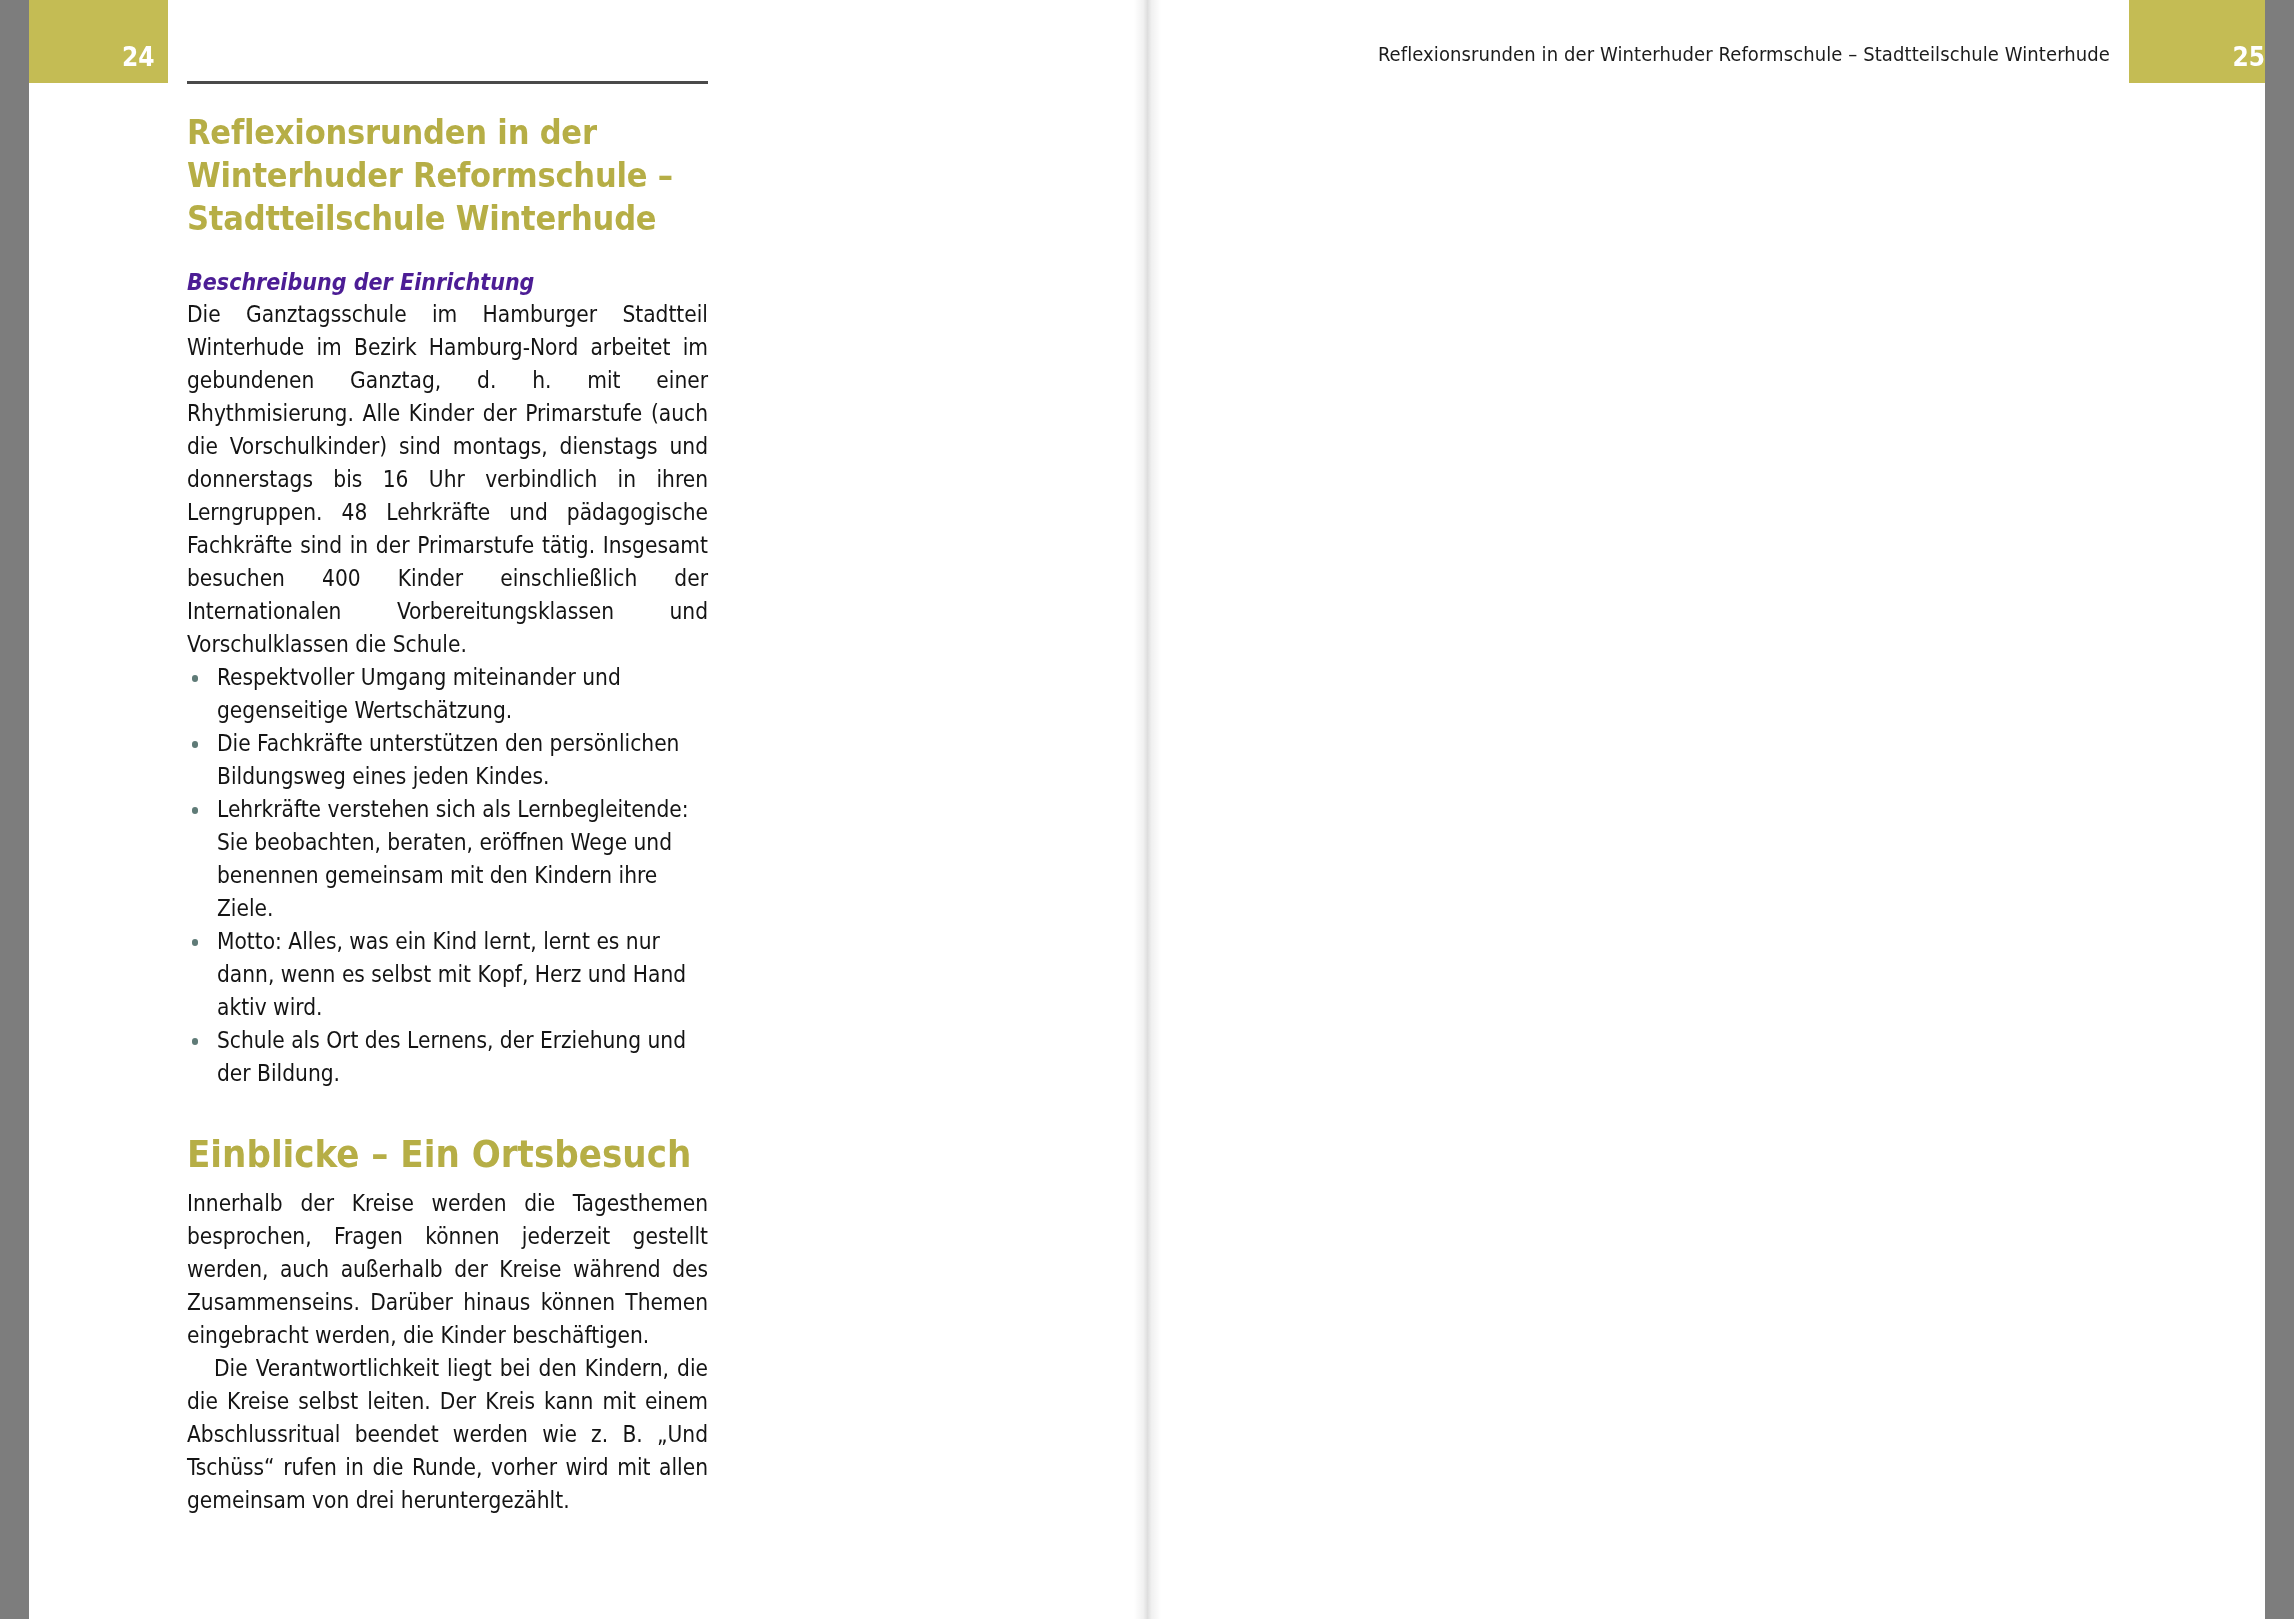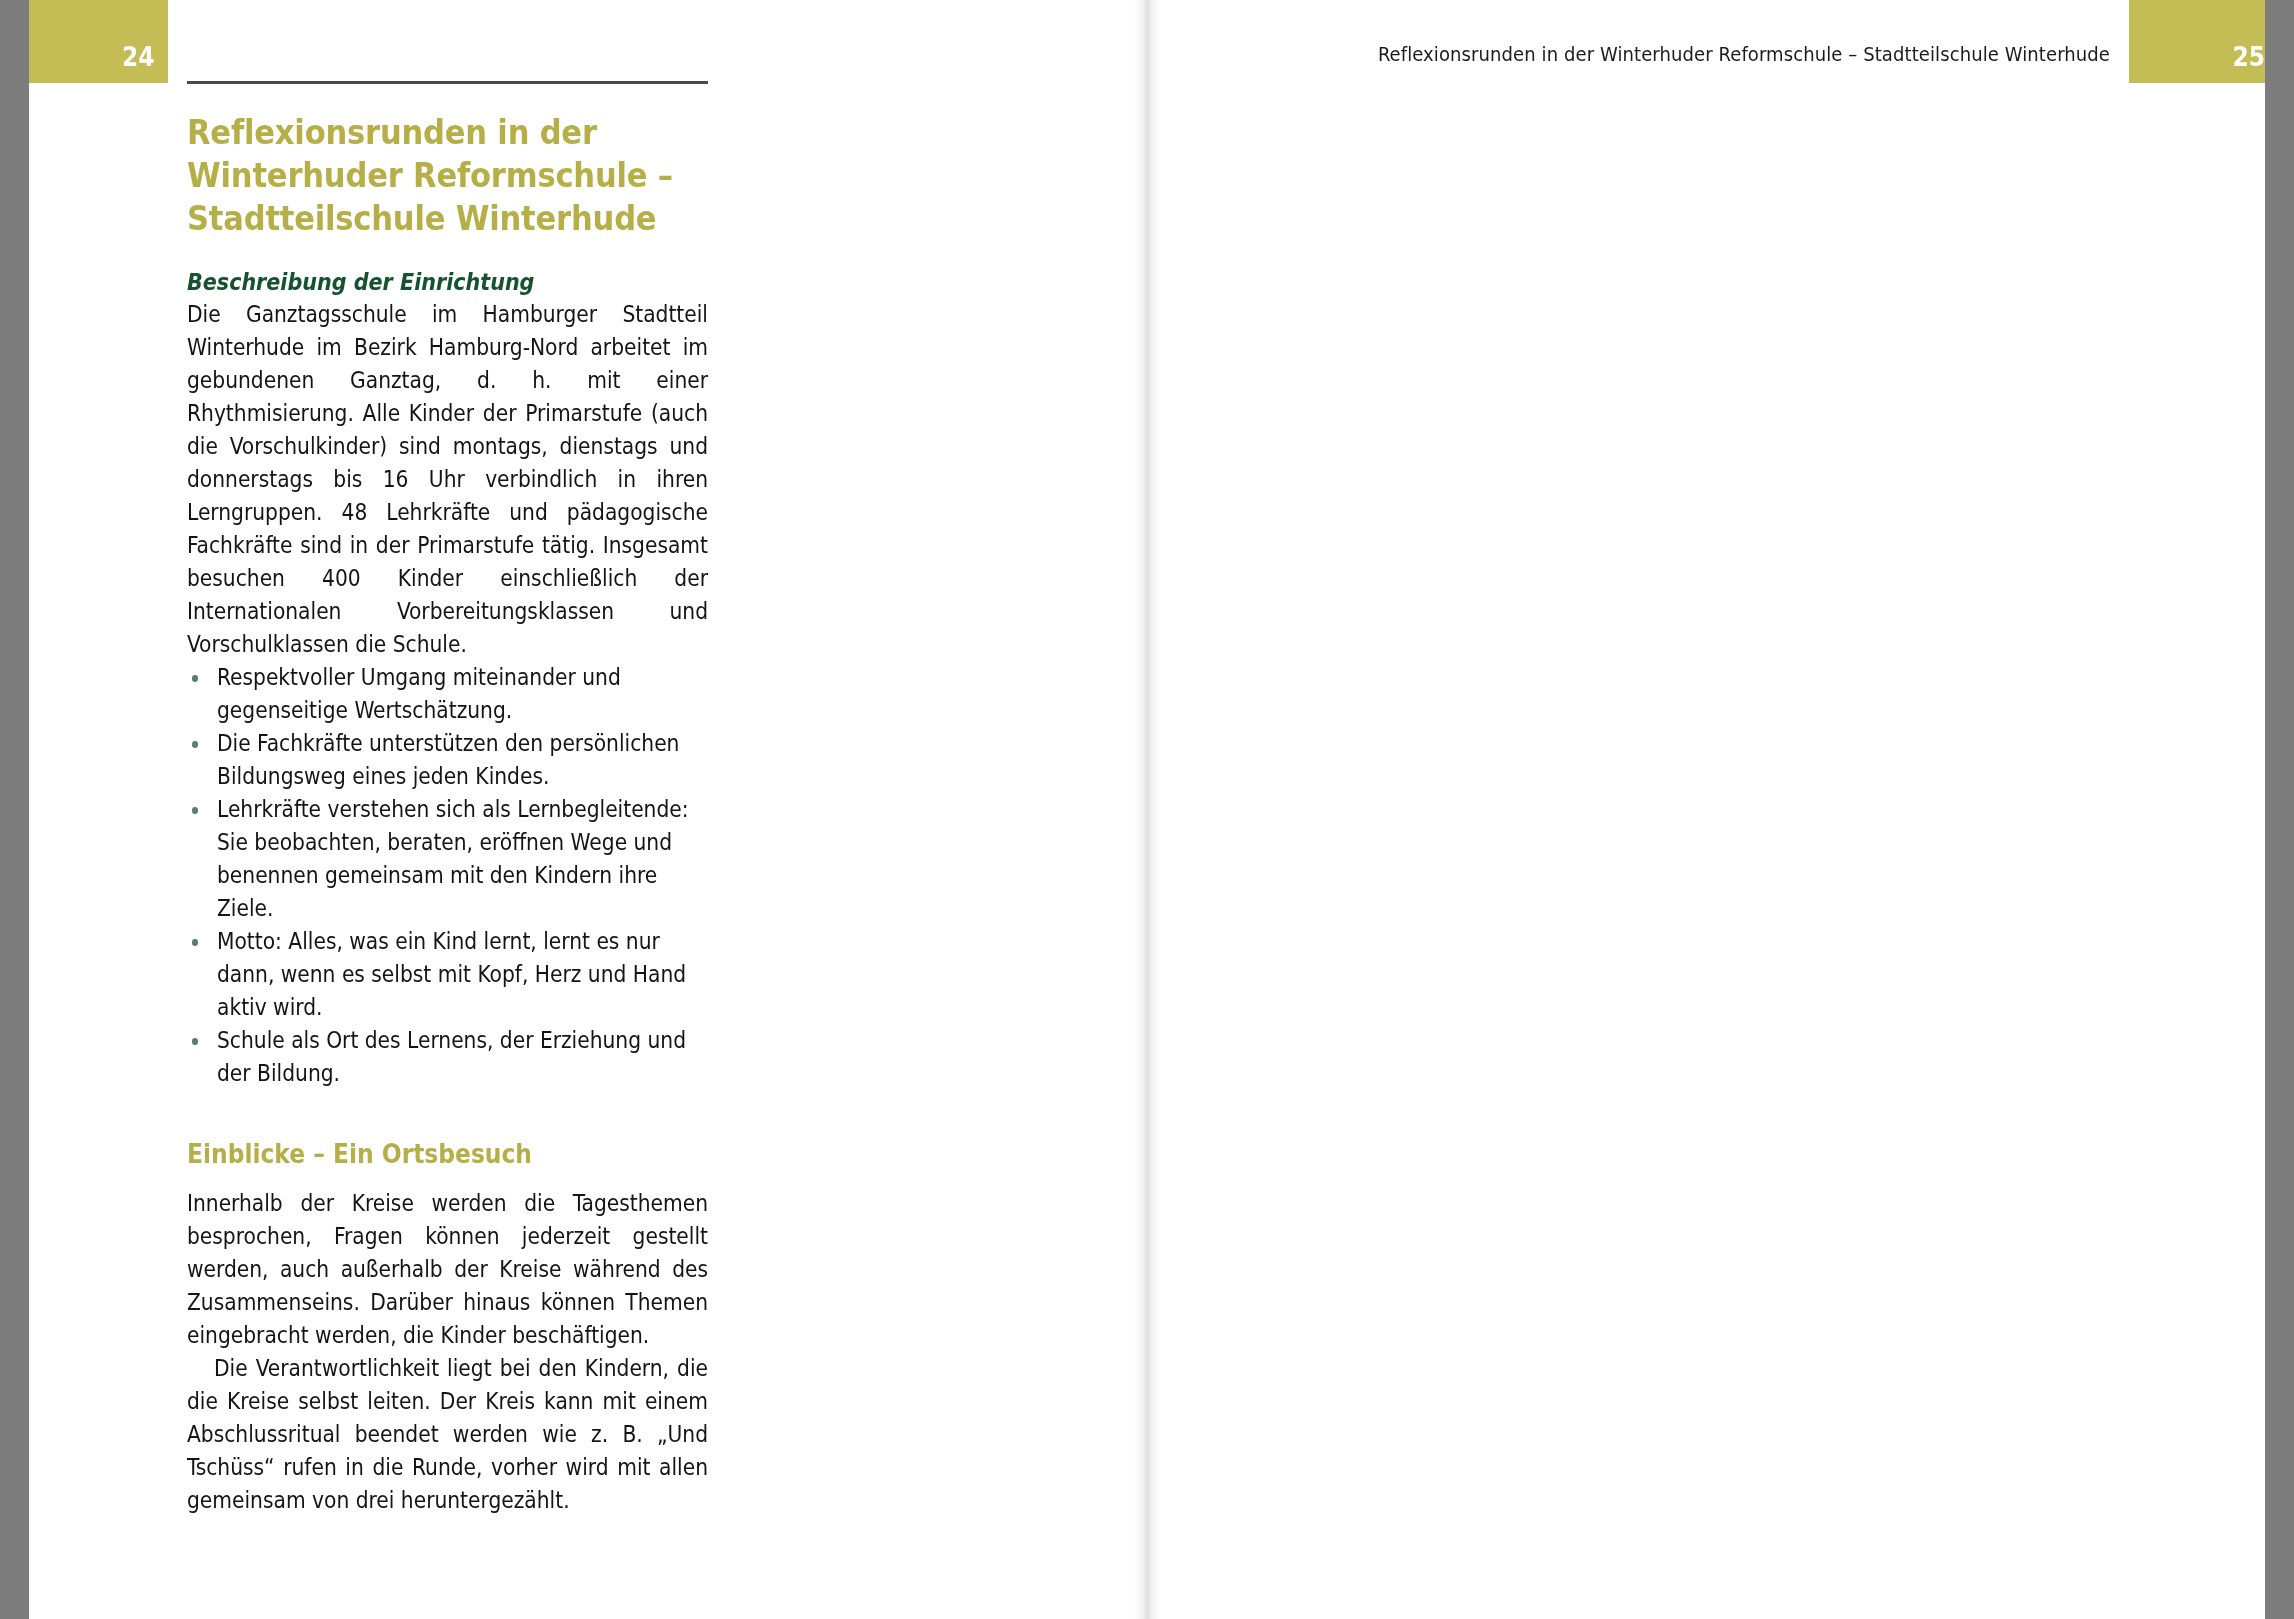--- a/index.html
+++ b/index.html
@@ -111,34 +111,34 @@
     font-size: 34px;
     line-height: 43px;
     font-weight: 700;
     color: #b6ae46;
     letter-spacing: -0.2px;
     text-align: left;
   }
   h2.section-title {
     margin: 0;
     padding-top: 44px;
-    font-size: 26px;
+    font-size: 38px;
     line-height: 40px;
     font-weight: 700;
     color: #b6ae46;
     text-align: left;
   }
   h3.sub-head {
     margin: 0;
     padding-top: 27px;
     font-size: 23px;
     line-height: 31px;
     font-weight: 700;
     font-style: italic;
-    color: #14532d;
+    color: #4c1d95;
     text-align: left;
   }
 
   p.body {
     margin: 0;
   }
   p.body + p.body.indent { text-indent: 27px; }
   p.body.gap { margin-top: 13px; }
 
   ul.bullets {

